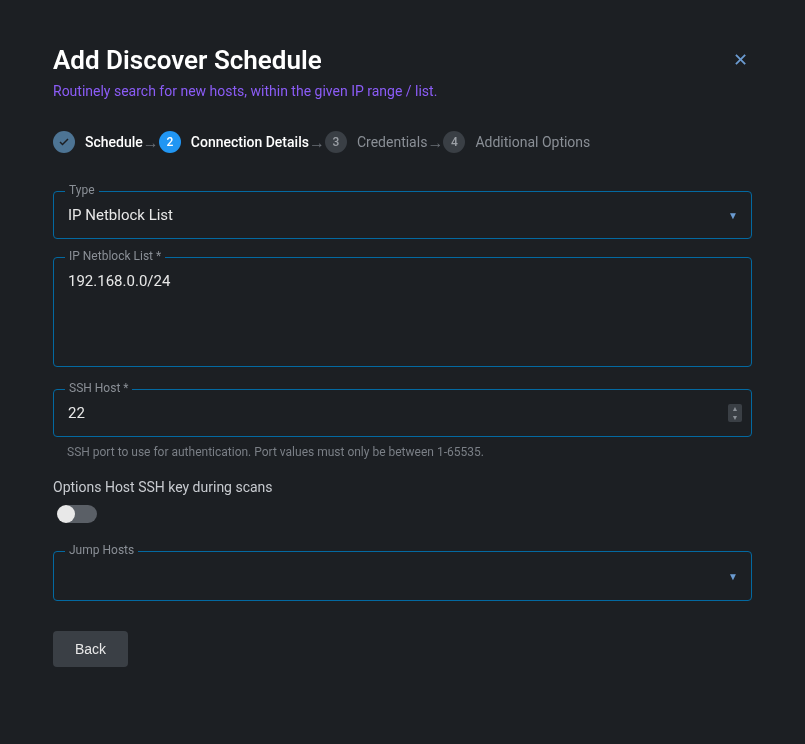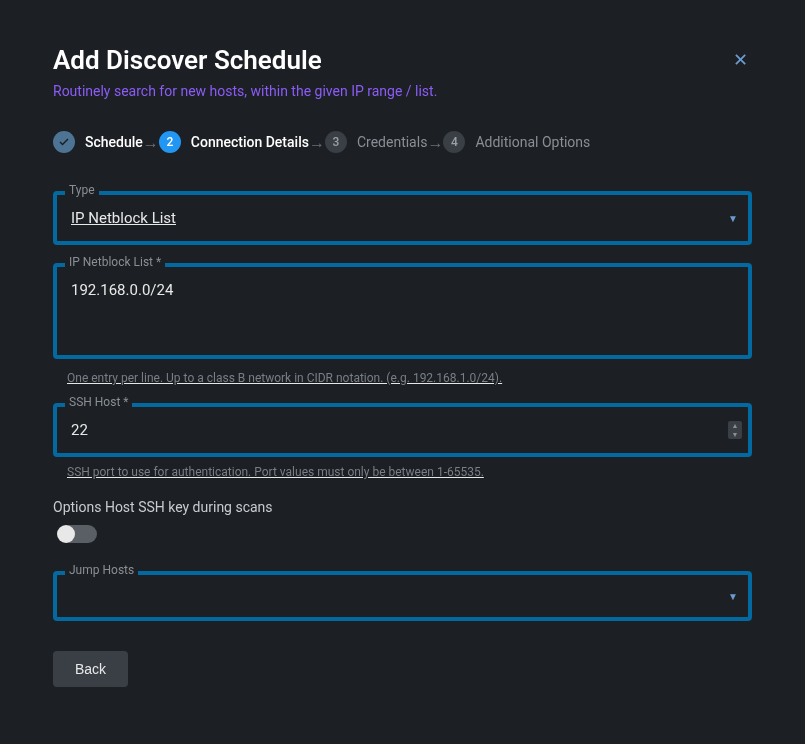--- a/index.html
+++ b/index.html
@@ -85,36 +85,35 @@
       color: #6a6f76;
       font-size: 16px;
     }
     .check-icon {
       width: 12px;
       height: 12px;
     }
     .form-group {
       position: relative;
       margin-bottom: 18px;
-      text-decoration: underline;
     }
     .form-label {
       position: absolute;
       top: -8px;
       left: 12px;
       background: #1c1f23;
       padding: 0 4px;
       font-size: 12px;
       color: #8a8f96;
       z-index: 1;
     }
     .form-select, .form-input, .form-textarea {
       width: 100%;
       background: transparent;
-      border: 4px solid #0369a1;
+      border: 1px solid #0369a1;
       border-radius: 4px;
       color: #e8e8e8;
       font-size: 15px;
       font-family: inherit;
     }
     .form-select {
       padding: 14px 40px 14px 14px;
       appearance: none;
       cursor: pointer;
       position: relative;
@@ -127,21 +126,21 @@
       right: 14px;
       top: 50%;
       transform: translateY(-50%);
       pointer-events: none;
       color: #6b9bd1;
       font-size: 10px;
     }
     .form-textarea {
       padding: 14px;
       resize: none;
-      height: 96px;
+      height: 110px;
     }
     .form-input {
       padding: 14px;
     }
     .input-wrapper {
       position: relative;
     }
     .spinner {
       position: absolute;
       right: 10px;
@@ -264,21 +263,20 @@
   <label class="form-label">Type</label>
   <div class="select-wrapper">
     <div class="form-select">IP Netblock List</div>
     <span class="select-arrow">▼</span>
   </div>
 </div>
 
 <div class="form-group">
   <label class="form-label">IP Netblock List *</label>
   <textarea class="form-textarea" style="">192.168.0.0/24</textarea>
-  <p class="helper-text">One entry per line. Up to a class B network in CIDR notation. (e.g. 192.168.1.0/24).</p>
 </div>
 
 <div class="form-group">
   <label class="form-label">SSH Host *</label>
   <div class="input-wrapper">
     <input class="form-input" type="text" value="22" style="">
     <div class="spinner">
       <span>▲</span>
       <span>▼</span>
     </div>

